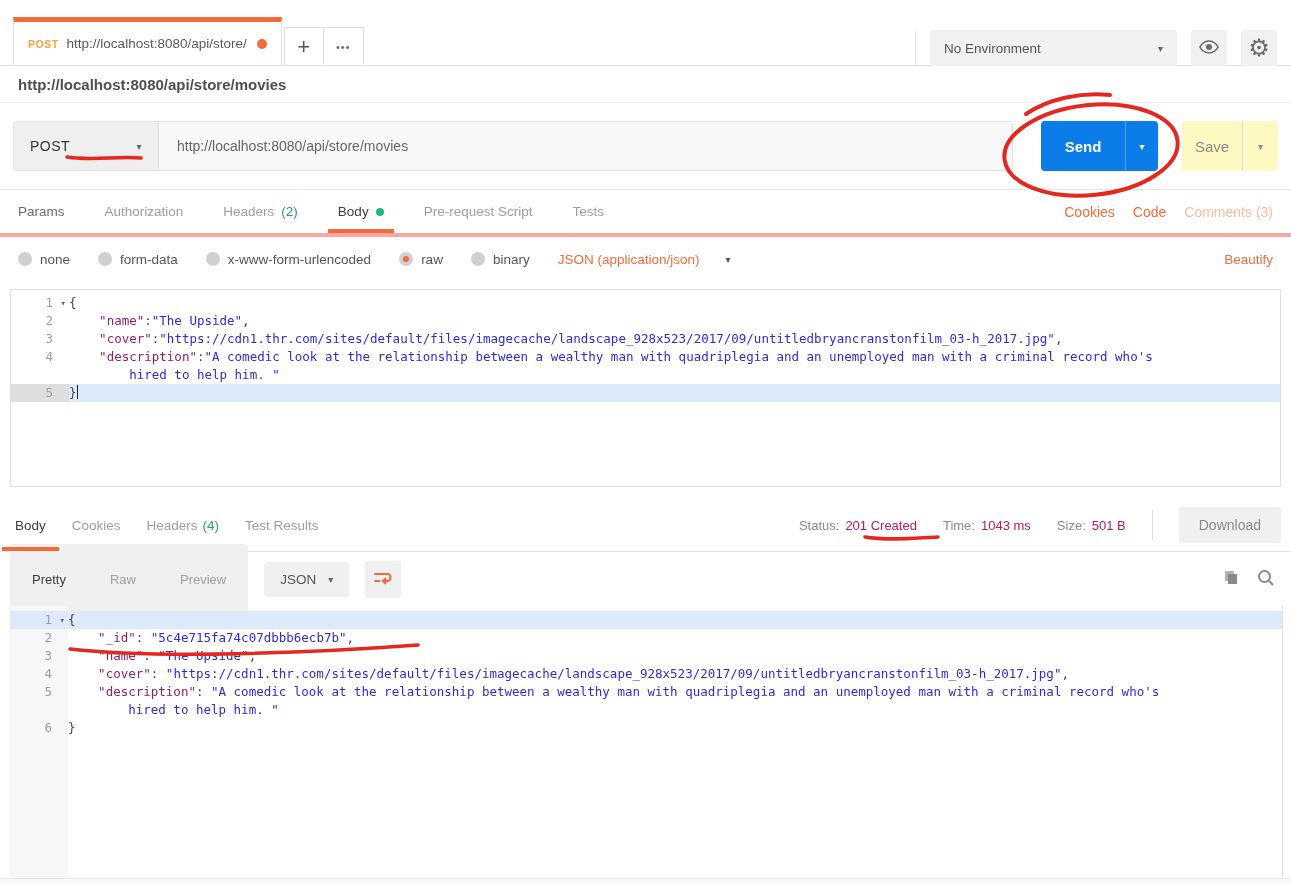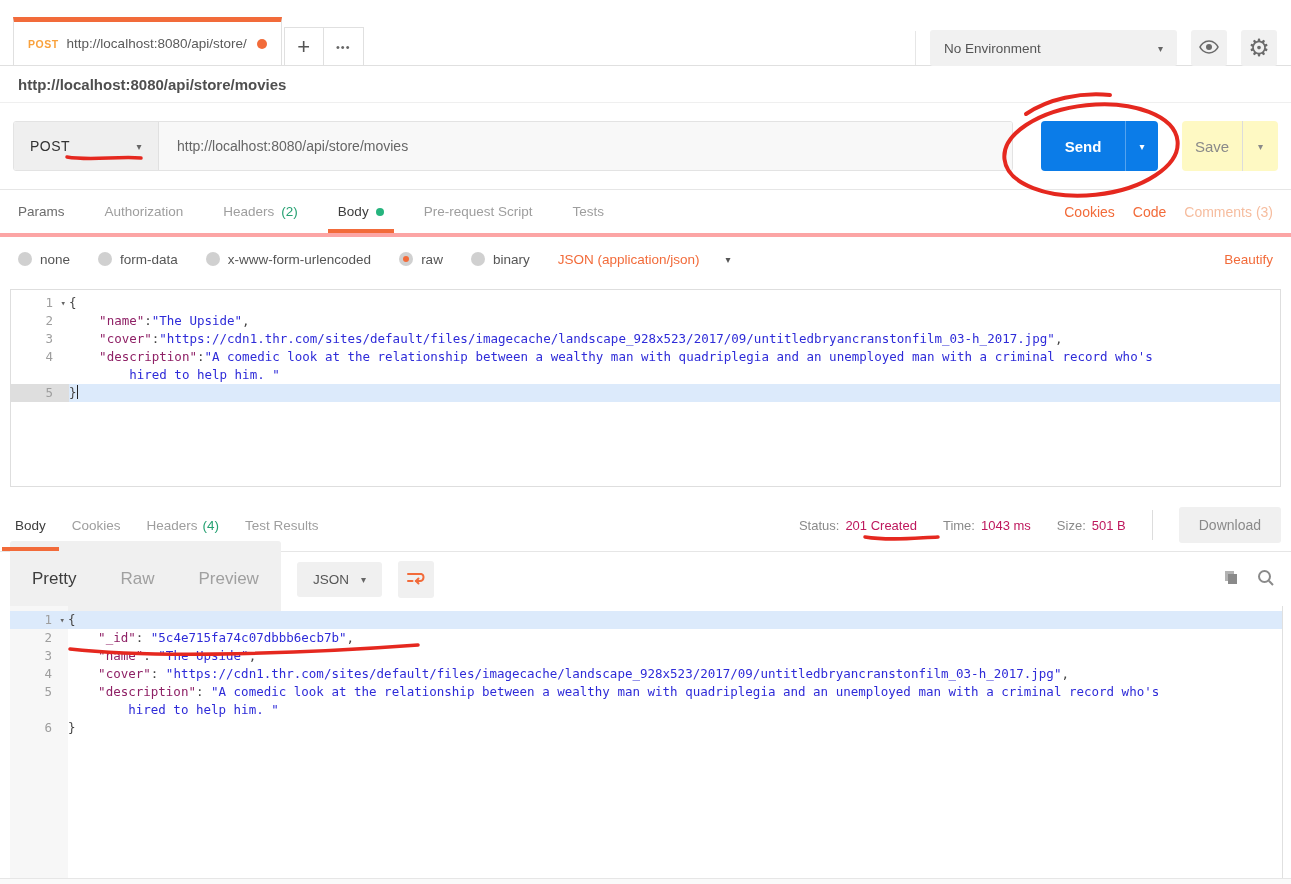--- a/index.html
+++ b/index.html
@@ -106,21 +106,21 @@
   .stat { display:flex; gap:6px; }
   .stat .lbl { color:#8a8a8a; }
   .stat .val { color:#be185d; }
   .vdiv { width:1px; height:30px; background:#ddd; }
   .download-btn { background:#f0f0f0; border:none; border-radius:3px; padding:10px 20px;
                   color:#8a8a8a; font-size:14px; cursor:pointer; font-family:inherit; }
 
   
   .resp-view-row { display:flex; align-items:center; height:54px; padding:0 10px; gap:16px; }
   .segmented { display:flex; background:#f0f0f0; border-radius:3px; overflow:hidden; }
-  .seg { padding:28px 22px; font-size:17px; color:#a0a0a0; cursor:pointer; }
+  .seg { padding:28px 22px; font-size:13px; color:#a0a0a0; cursor:pointer; }
   .seg.active { color:#3d3d3d; }
   .json-select { background:#f0f0f0; border-radius:3px; padding:10px 16px; font-size:13.5px;
                  color:#555; display:flex; align-items:center; gap:12px; cursor:pointer; }
   .wrap-btn { width:36px; height:37px; background:#f0f0f0; border:none; border-radius:3px;
               display:flex; align-items:center; justify-content:center; cursor:pointer; }
   .view-icons { margin-left:auto; display:flex; gap:18px; align-items:center; padding-right:6px; }
   .ghost-btn { background:none; border:none; cursor:pointer; display:flex; align-items:center; }
 
   .bottom-bar { height:6px; background:#fafafa; border-top:1px solid #e6e6e6; }
 

